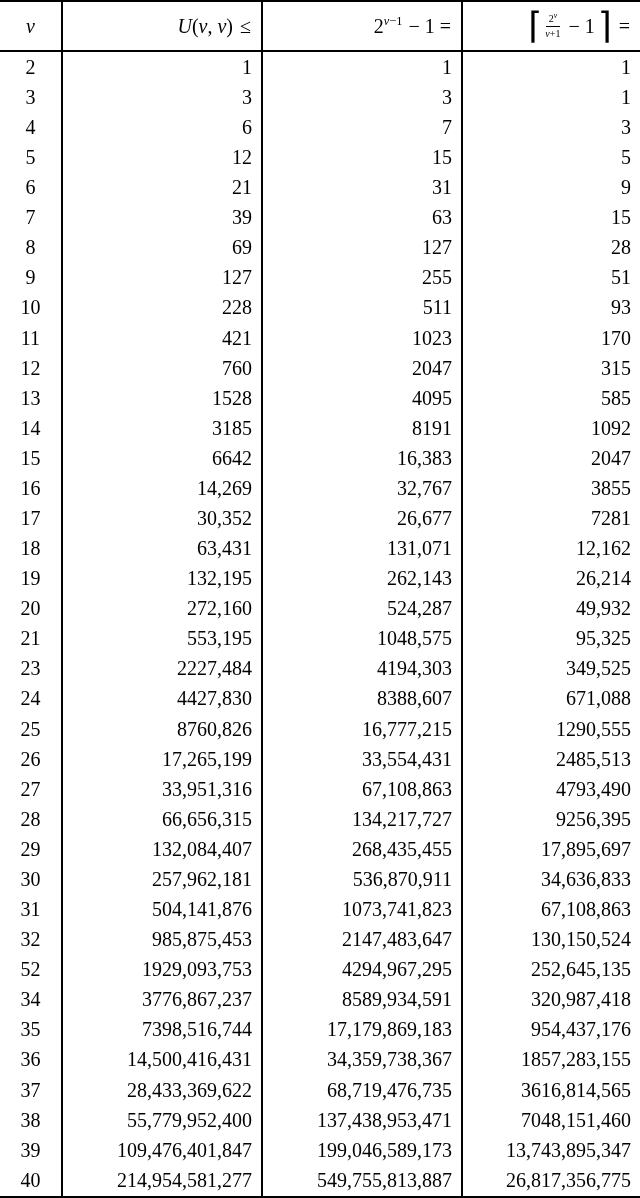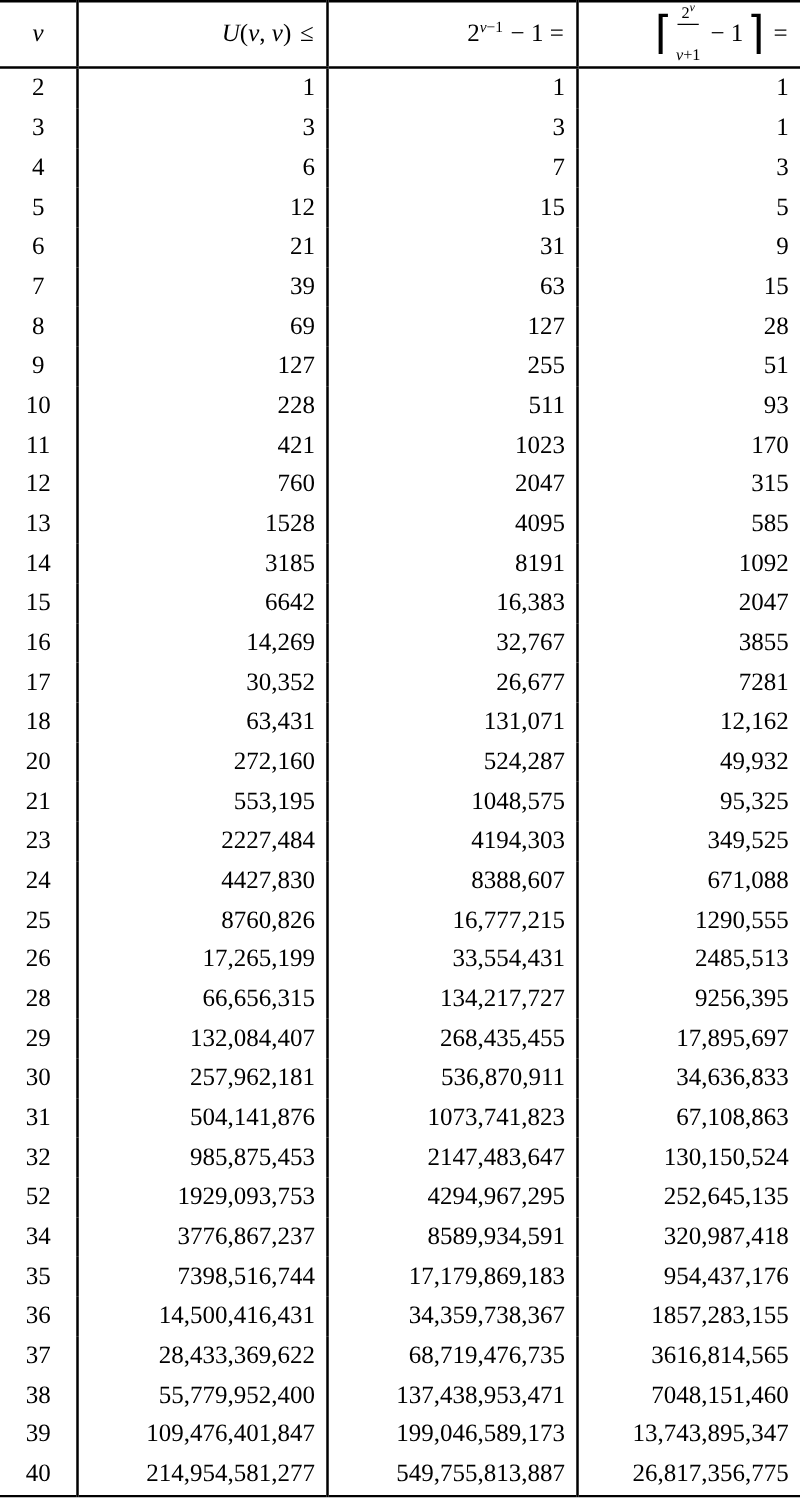--- a/index.html
+++ b/index.html
@@ -62,30 +62,30 @@
   sup.exp {
     font-size: 62%;
     vertical-align: super;
     line-height: 0;
   }
 
   .frac {
     display: inline-flex;
     flex-direction: column;
     align-items: center;
-    font-size: 13px;
+    font-size: 10px;
     line-height: 1.15;
     margin: 0 2px;
   }
   .frac .num {
     border-bottom: 1px solid #000;
     padding: 0 3px 1px 3px;
   }
   .frac .den {
-    padding-top: 17px;
+    padding-top: 1px;
   }
   .frac sup.exp { font-size: 75%; }
 
   .ceil-bracket {
     font-family: "DejaVu Sans", sans-serif;
     font-size: 36px;
     line-height: 1;
     font-weight: normal;
   }
   .ceil-open  { margin-right: 1px; }
@@ -246,20 +246,26 @@
         <td class="c-num">26,677</td>
         <td class="c-num">7281</td>
       </tr>
       <tr>
         <td class="c-v">18</td>
         <td class="c-num">63,431</td>
         <td class="c-num">131,071</td>
         <td class="c-num">12,162</td>
       </tr>
       <tr>
+        <td class="c-v">19</td>
+        <td class="c-num">132,195</td>
+        <td class="c-num">262,143</td>
+        <td class="c-num">26,214</td>
+      </tr>
+      <tr>
         <td class="c-v">20</td>
         <td class="c-num">272,160</td>
         <td class="c-num">524,287</td>
         <td class="c-num">49,932</td>
       </tr>
       <tr>
         <td class="c-v">21</td>
         <td class="c-num">553,195</td>
         <td class="c-num">1048,575</td>
         <td class="c-num">95,325</td>
@@ -282,20 +288,26 @@
         <td class="c-num">16,777,215</td>
         <td class="c-num">1290,555</td>
       </tr>
       <tr>
         <td class="c-v">26</td>
         <td class="c-num">17,265,199</td>
         <td class="c-num">33,554,431</td>
         <td class="c-num">2485,513</td>
       </tr>
       <tr>
+        <td class="c-v">27</td>
+        <td class="c-num">33,951,316</td>
+        <td class="c-num">67,108,863</td>
+        <td class="c-num">4793,490</td>
+      </tr>
+      <tr>
         <td class="c-v">28</td>
         <td class="c-num">66,656,315</td>
         <td class="c-num">134,217,727</td>
         <td class="c-num">9256,395</td>
       </tr>
       <tr>
         <td class="c-v">29</td>
         <td class="c-num">132,084,407</td>
         <td class="c-num">268,435,455</td>
         <td class="c-num">17,895,697</td>

